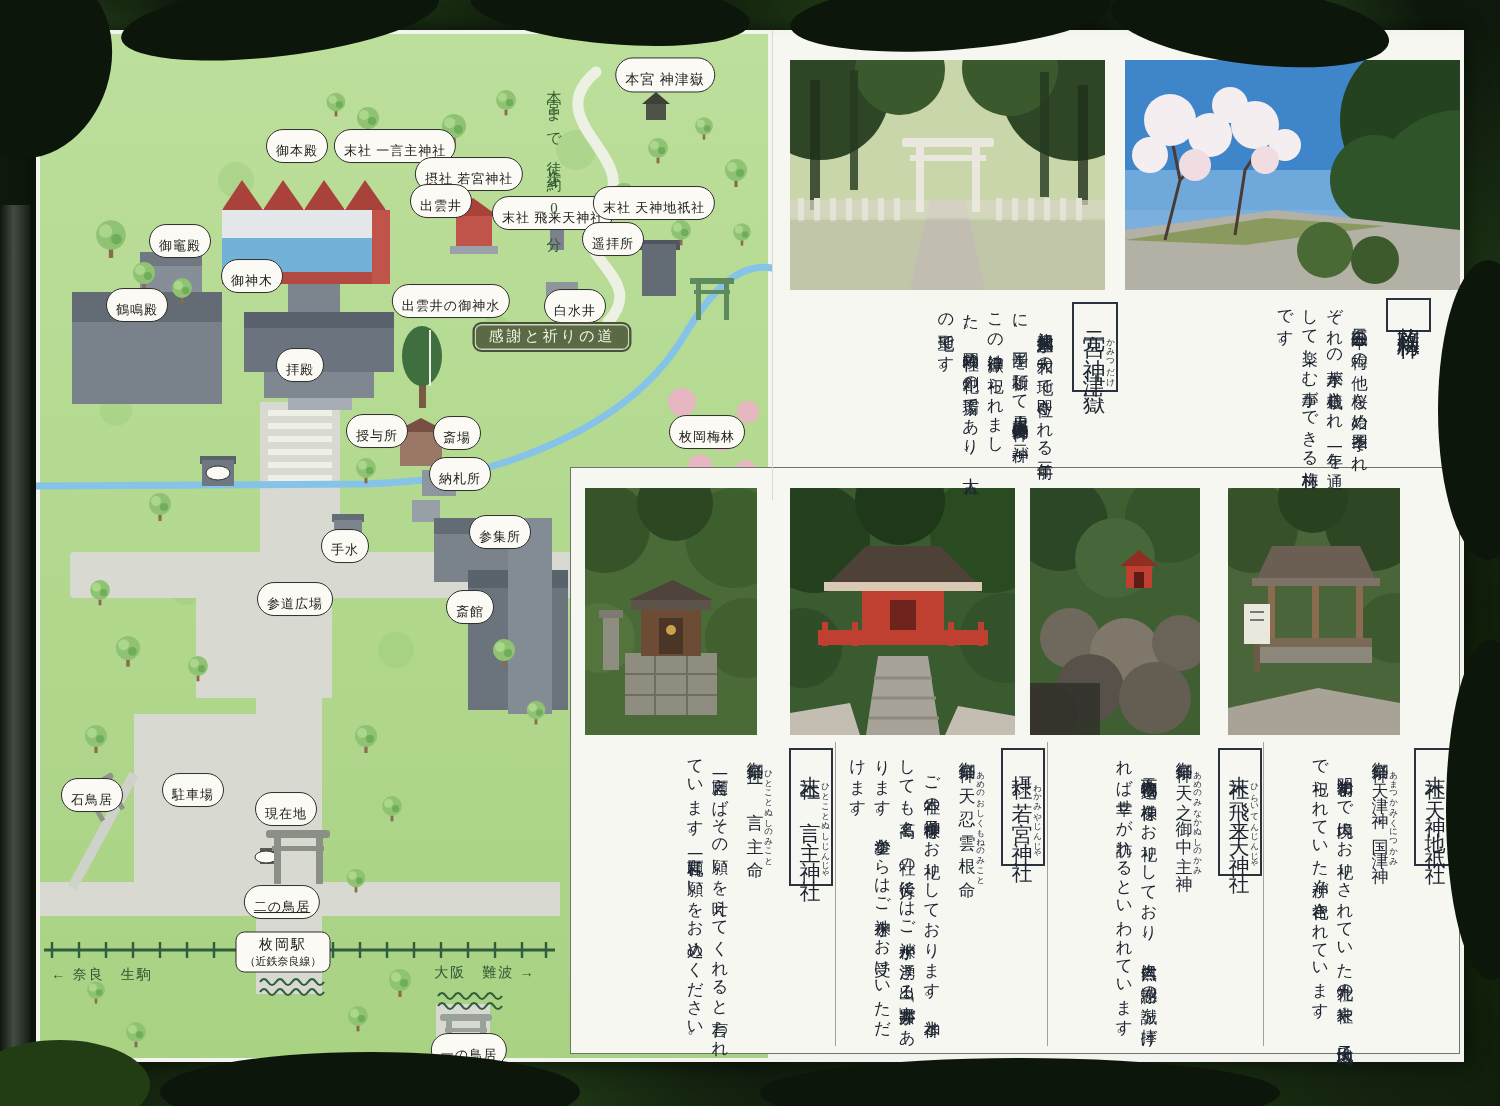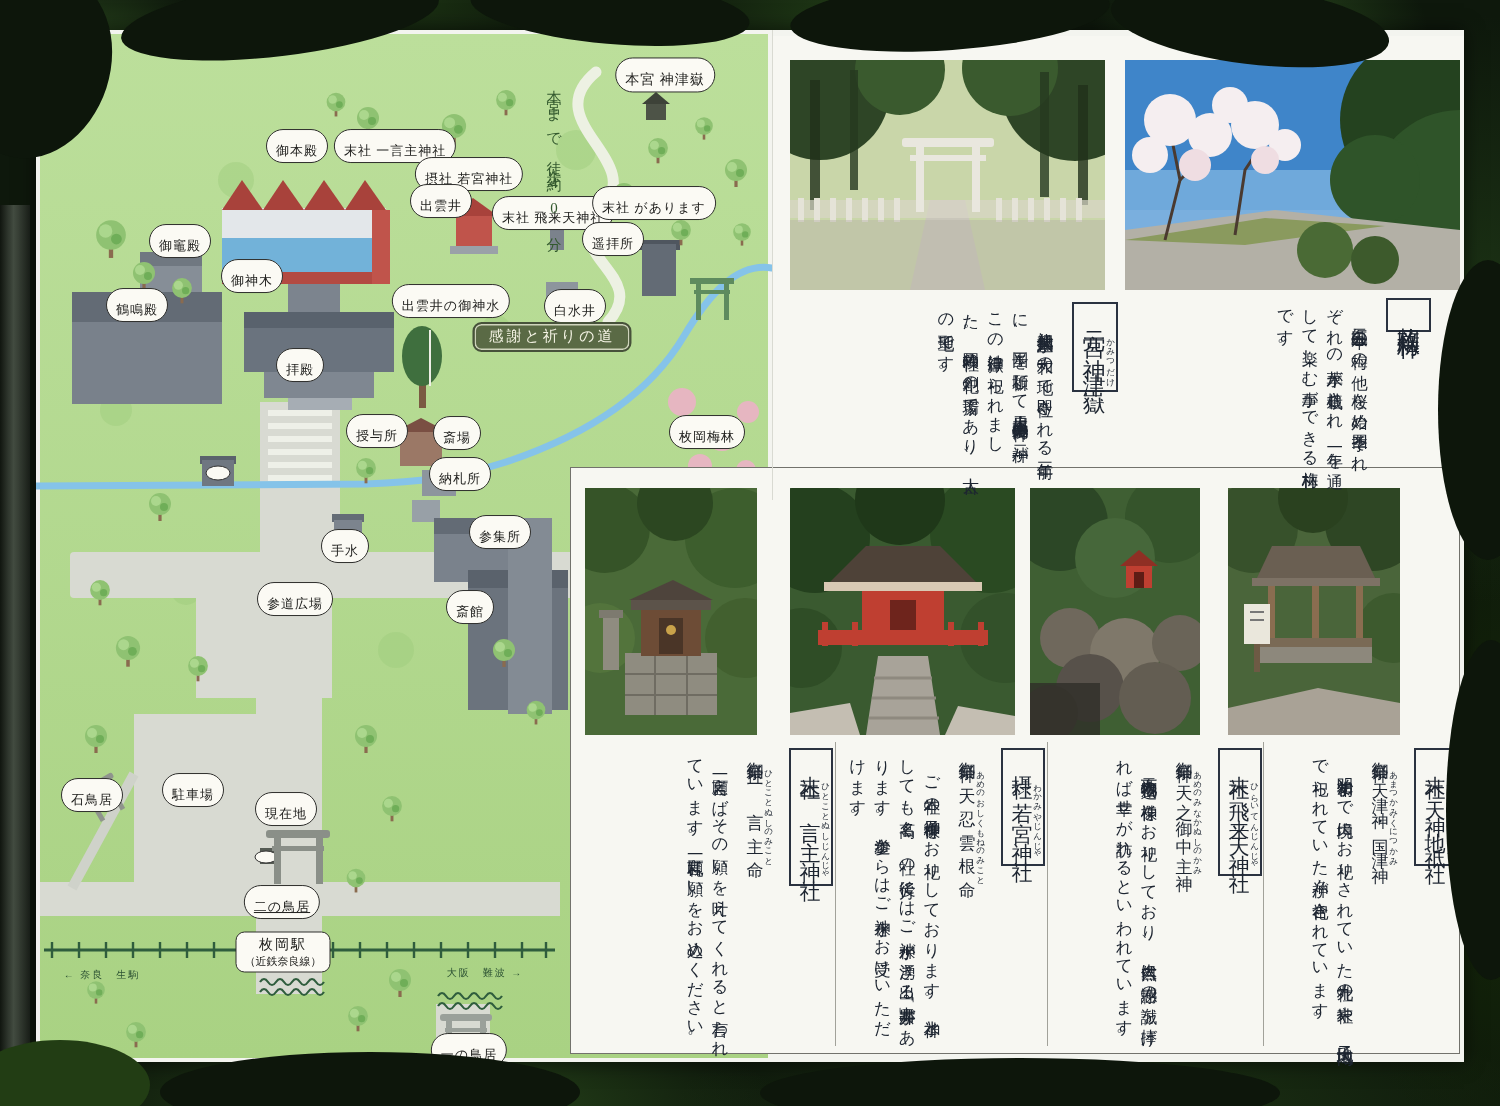--- a/index.html
+++ b/index.html
@@ -28,21 +28,21 @@
   .panel{position:absolute;background:#f7f7f2;z-index:2;}
   .panel-lower{border:1.5px solid #72726c;}
   .vr{position:absolute;width:1px;background:#a2a29a;z-index:3;}
 
   
   .ml{position:absolute;transform:translate(-50%,-50%);background:#fbfaf4;
     border:1.5px solid #2e2e2c;border-radius:999px;padding:14px 9px 3px;
     font-size:13px;letter-spacing:1px;color:#20201e;white-space:nowrap;z-index:3;line-height:1.15;}
   .ml-lg{font-size:14px;}
   .freetext{position:absolute;transform:translate(-50%,-50%);color:#2c5233;
-    font-size:10px;letter-spacing:2px;white-space:nowrap;z-index:3;}
+    font-size:14px;letter-spacing:2px;white-space:nowrap;z-index:3;}
   .badge{position:absolute;transform:translate(-50%,-50%);background:#5a6a45;color:#f4f3e4;
     border:2px solid #47523a;box-shadow:inset 0 0 0 1.5px #cfd4bc;border-radius:9px;
     padding:3px 14px 4px;font-size:15px;letter-spacing:3px;white-space:nowrap;z-index:3;}
   .walknote{position:absolute;writing-mode:vertical-rl;text-orientation:upright;
     color:#33592e;font-size:15px;letter-spacing:9px;z-index:3;}
   .station{position:absolute;transform:translate(-50%,-50%);background:#fbfaf4;
     border:1.6px solid #2e2e2c;text-align:center;padding:3px 8px;z-index:4;color:#20201e;}
   .station .s1{font-size:14px;letter-spacing:2px;}
   .station .s2{font-size:11px;letter-spacing:0;}
 
@@ -273,32 +273,32 @@
     </div>
     <div class="freetext" style="left:66px;top:945px;">← 奈良　生駒</div>
     <div class="freetext" style="left:449px;top:943px;">大阪　難波 →</div>
 
     <div class="ml ml-lg" style="left:629px;top:45px;">本宮 神津嶽</div>
     <div class="ml" style="left:261px;top:116px;">御本殿</div>
     <div class="ml" style="left:359px;top:116px;">末社 一言主神社</div>
     <div class="ml" style="left:433px;top:144px;">摂社 若宮神社</div>
     <div class="ml" style="left:405px;top:171px;">出雲井</div>
     <div class="ml" style="left:517px;top:183px;">末社 飛来天神社</div>
-    <div class="ml" style="left:618px;top:173px;">末社 があります</div>
+    <div class="ml" style="left:618px;top:173px;">末社 天神地祇社</div>
     <div class="ml" style="left:577px;top:209px;">遥拝所</div>
     <div class="ml" style="left:144px;top:211px;">御竈殿</div>
     <div class="ml" style="left:216px;top:246px;">御神木</div>
     <div class="ml" style="left:101px;top:275px;">鶴鳴殿</div>
     <div class="ml" style="left:415px;top:271px;">出雲井の御神水</div>
     <div class="ml" style="left:539px;top:276px;">白水井</div>
     <div class="ml" style="left:264px;top:335px;">拝殿</div>
     <div class="ml" style="left:341px;top:401px;">授与所</div>
     <div class="ml" style="left:421px;top:403px;">斎場</div>
     <div class="ml" style="left:424px;top:444px;">納札所</div>
-    <div class="ml" style="left:309px;top:516px;">手水</div>
+    <div class="ml" style="left:309px;top:516px;font-family:Liberation Mono, monospace;">手水</div>
     <div class="ml" style="left:464px;top:502px;">参集所</div>
     <div class="ml" style="left:434px;top:577px;">斎館</div>
     <div class="ml" style="left:671px;top:402px;">枚岡梅林</div>
     <div class="ml" style="left:259px;top:569px;">参道広場</div>
     <div class="ml" style="left:157px;top:760px;">駐車場</div>
     <div class="ml" style="left:56px;top:765px;">石鳥居</div>
     <div class="ml" style="left:250px;top:779px;">現在地</div>
     <div class="ml" style="left:246px;top:872px;text-decoration:underline;">二の鳥居</div>
     <div class="ml" style="left:433px;top:1020px;">一の鳥居</div>
 

